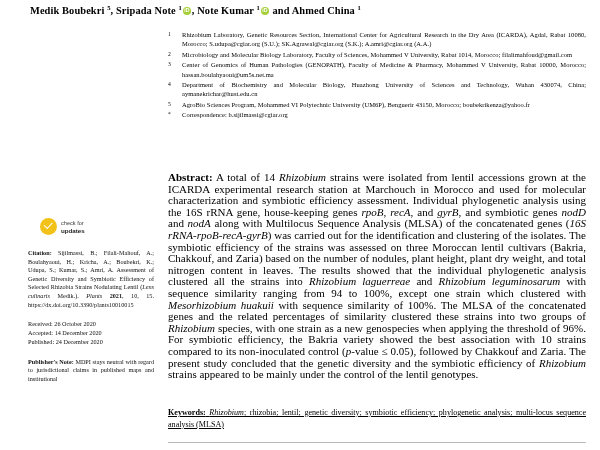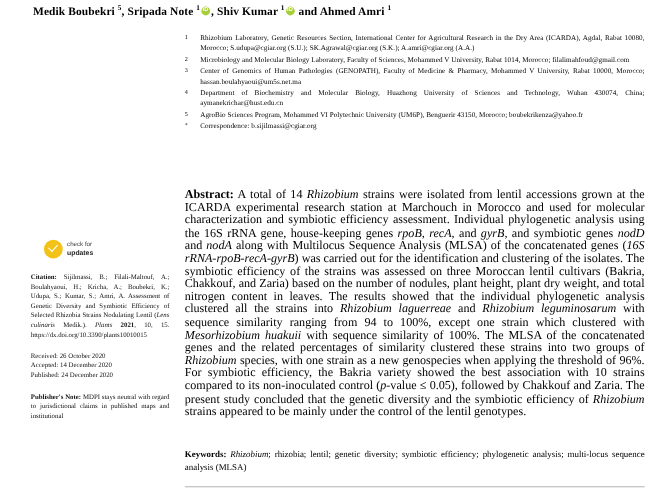--- a/index.html
+++ b/index.html
@@ -178,40 +178,41 @@
 
   .keywords {
     position: absolute;
     left: 168px;
     top: 407px;
     width: 418px;
     font-size: 8.1px;
     line-height: 11.6px;
     text-align: justify;
     color: #000;
+    text-decoration: underline;
   }
   .keywords b { font-weight: bold; }
   .keywords i { font-style: italic; }
 
   .rule {
     position: absolute;
     left: 168px;
     top: 442px;
     width: 418px;
     height: 1px;
     background: #b9b9b9;
   }
 </style>
 </head>
 <body>
 
 <div class="page">
 
   <div class="author-line">
-    <span>Medik Boubekri </span><sup>5</sup><span>, Sripada Note </span><sup>1</sup><span class="orcid"></span><span>, Shiv Kumar </span><sup>1</sup><span class="orcid"></span><span> and Ahmed Amri </span><sup>1</sup>
+    <span>Medik Boubekri </span><sup>5</sup><span>, Sripada Note </span><sup>1</sup><span class="orcid"></span><span>, Note Kumar </span><sup>1</sup><span class="orcid"></span><span> and Ahmed China </span><sup>1</sup>
   </div>
 
   <div class="affiliations">
     <div class="aff-row">
       <div class="aff-mark">1</div>
       <div class="aff-text">Rhizobium Laboratory, Genetic Resources Section, International Center for Agricultural Research in the Dry Area (ICARDA), Agdal, Rabat 10080, Morocco; S.udupa@cgiar.org (S.U.); SK.Agrawal@cgiar.org (S.K.); A.amri@cgiar.org (A.A.)</div>
     </div>
     <div class="aff-row">
       <div class="aff-mark">2</div>
       <div class="aff-text">Microbiology and Molecular Biology Laboratory, Faculty of Sciences, Mohammed V University, Rabat 1014, Morocco; filalimahfoud@gmail.com</div>

